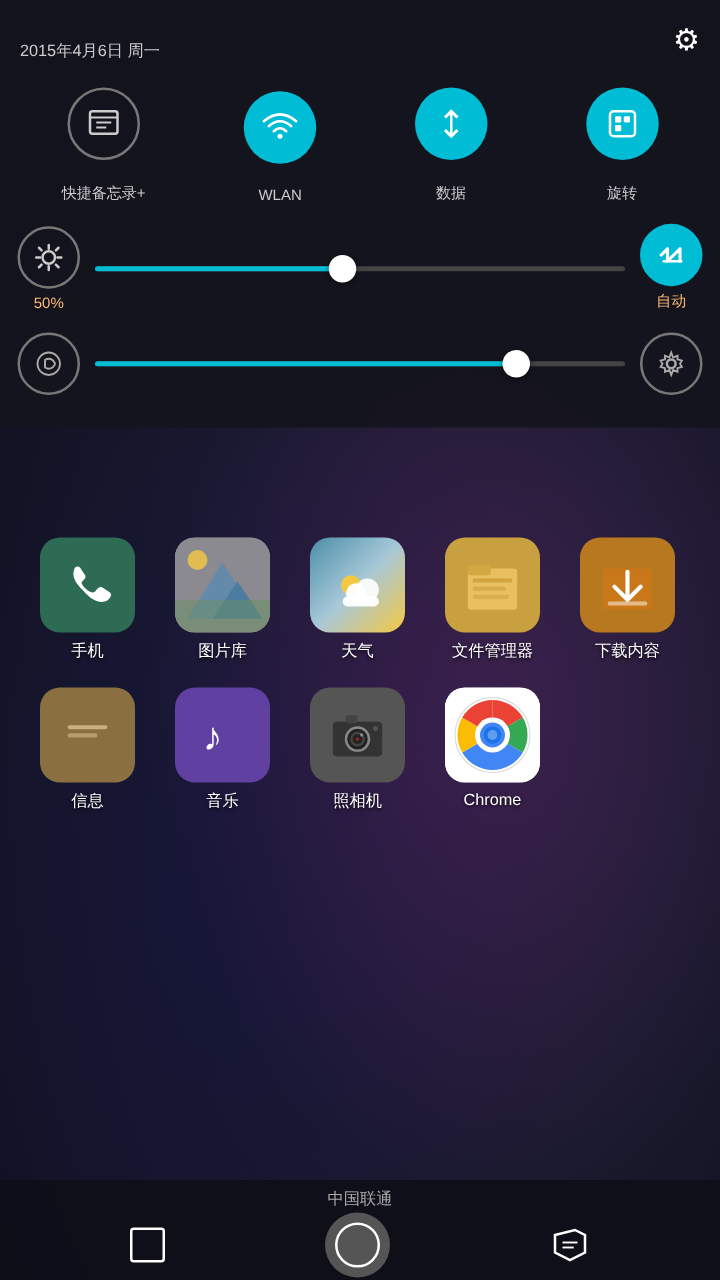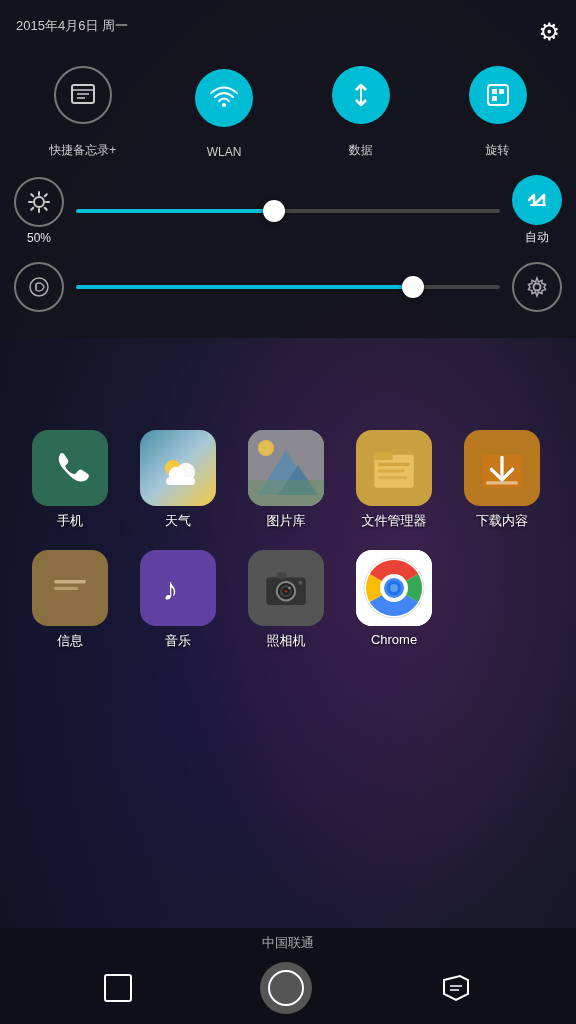--- a/index.html
+++ b/index.html
@@ -49,21 +49,21 @@
     }
     .status-time {
       color: #fff;
       font-size: 32px;
       font-weight: bold;
       line-height: 1;
     }
     .status-date {
       color: #ccc;
       font-size: 13px;
-      margin-top: 5px;
+      margin-top: 20px;
     }
     .settings-icon {
       color: #fff;
       font-size: 24px;
       margin-top: 6px;
       cursor: pointer;
     }
 
     
     .quick-toggles {
@@ -140,21 +140,21 @@
       width: 22px;
       height: 22px;
       border-radius: 50%;
       background: #fff;
       position: absolute;
       top: 50%;
       transform: translateY(-50%);
       box-shadow: 0 1px 4px rgba(0,0,0,0.5);
     }
     .brightness-pct {
-      color: #e5e5e5;
+      color: #fdba74;
       font-size: 12px;
       text-align: center;
       margin-top: 4px;
     }
     .auto-circle {
       width: 50px;
       height: 50px;
       border-radius: 50%;
       background: #00bcd4;
       display: flex;
@@ -261,21 +261,21 @@
     
     .icon-camera { background: #555; }
     
     .icon-chrome { background: #fff; }
 
     
     .bottom-bar {
       position: absolute;
       bottom: 0; left: 0;
       width: 576px;
-      height: 96px;
+      height: 80px;
       background: rgba(15,15,25,0.95);
       z-index: 20;
       display: flex;
       flex-direction: column;
     }
     .carrier-text {
       text-align: center;
       color: #aaa;
       font-size: 13px;
       padding-top: 6px;
@@ -445,49 +445,49 @@
     <div class="app-item">
       <div class="app-icon icon-phone">
         <svg width="40" height="40" viewBox="0 0 40 40" fill="none">
           <path d="M10 6 C10 6 12 4 14 6 L18 12 C19 14 18 15 16 17 C15 18 15 18 16 20 C18 23 22 26 24 26 C26 26 26 25 27 24 C29 22 30 21 32 22 L38 26 C40 28 38 30 38 30 C36 34 28 36 20 28 C12 20 6 14 10 6 Z" fill="white"></path>
         </svg>
       </div>
       <span class="app-label">手机</span>
     </div>
 
     <div class="app-item">
-      <div class="app-icon icon-weather">
-        <svg width="50" height="50" viewBox="0 0 76 76" fill="none">
-          <circle cx="30" cy="38" r="12" fill="#f5c842"></circle>
-          <circle cx="50" cy="44" r="14" fill="white" opacity="0.9"></circle>
-          <circle cx="36" cy="48" r="12" fill="white" opacity="0.95"></circle>
-          <rect x="20" y="52" width="44" height="12" rx="6" fill="white" opacity="0.95"></rect>
-        </svg>
-      </div>
-      <span class="app-label">天气</span>
-    </div>
-
-    <div class="app-item">
       <div class="app-icon icon-gallery">
         <svg width="76" height="76" viewBox="0 0 76 76" fill="none">
           <rect width="76" height="76" fill="#9a9aa0"></rect>
           <rect x="4" y="4" width="30" height="30" rx="3" fill="#7a7a80"></rect>
           <rect x="42" y="4" width="30" height="30" rx="3" fill="#7a7a80"></rect>
           <rect x="4" y="42" width="30" height="30" rx="3" fill="#7a7a80"></rect>
           <rect x="42" y="42" width="30" height="30" rx="3" fill="#7a7a80"></rect>
 
           <rect width="76" height="76" fill="none"></rect>
           <rect x="0" y="0" width="76" height="76" rx="14" fill="#8a8a90"></rect>
           <polygon points="10,65 38,20 66,65" fill="#5a8ab0" opacity="0.8"></polygon>
           <polygon points="30,65 50,35 70,65" fill="#4a7aa0" opacity="0.9"></polygon>
           <rect x="0" y="50" width="76" height="26" rx="0" fill="#6a9060" opacity="0.5"></rect>
           <circle cx="18" cy="18" r="8" fill="#f5c842" opacity="0.8"></circle>
         </svg>
       </div>
       <span class="app-label">图片库</span>
+    </div>
+
+    <div class="app-item">
+      <div class="app-icon icon-weather">
+        <svg width="50" height="50" viewBox="0 0 76 76" fill="none">
+          <circle cx="30" cy="38" r="12" fill="#f5c842"></circle>
+          <circle cx="50" cy="44" r="14" fill="white" opacity="0.9"></circle>
+          <circle cx="36" cy="48" r="12" fill="white" opacity="0.95"></circle>
+          <rect x="20" y="52" width="44" height="12" rx="6" fill="white" opacity="0.95"></rect>
+        </svg>
+      </div>
+      <span class="app-label">天气</span>
     </div>
 
     <div class="app-item">
       <div class="app-icon icon-files">
         <svg width="50" height="50" viewBox="0 0 76 76" fill="none">
           <rect x="8" y="18" width="60" height="50" rx="4" fill="#e8c060"></rect>
           <rect x="8" y="14" width="28" height="12" rx="3" fill="#d4a840"></rect>
           <rect x="14" y="30" width="48" height="5" rx="2" fill="#c89830" opacity="0.7"></rect>
           <rect x="14" y="40" width="40" height="5" rx="2" fill="#c89830" opacity="0.5"></rect>
           <rect x="14" y="50" width="44" height="5" rx="2" fill="#c89830" opacity="0.4"></rect>

